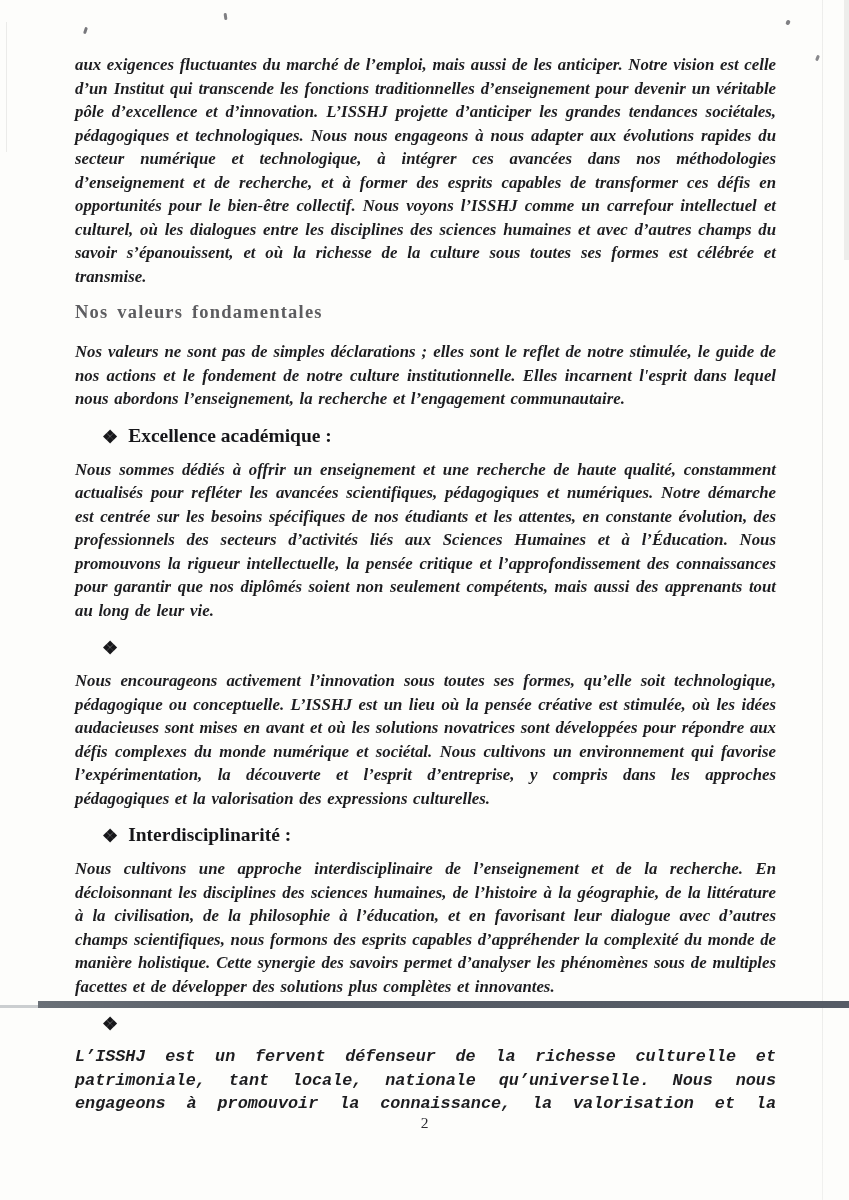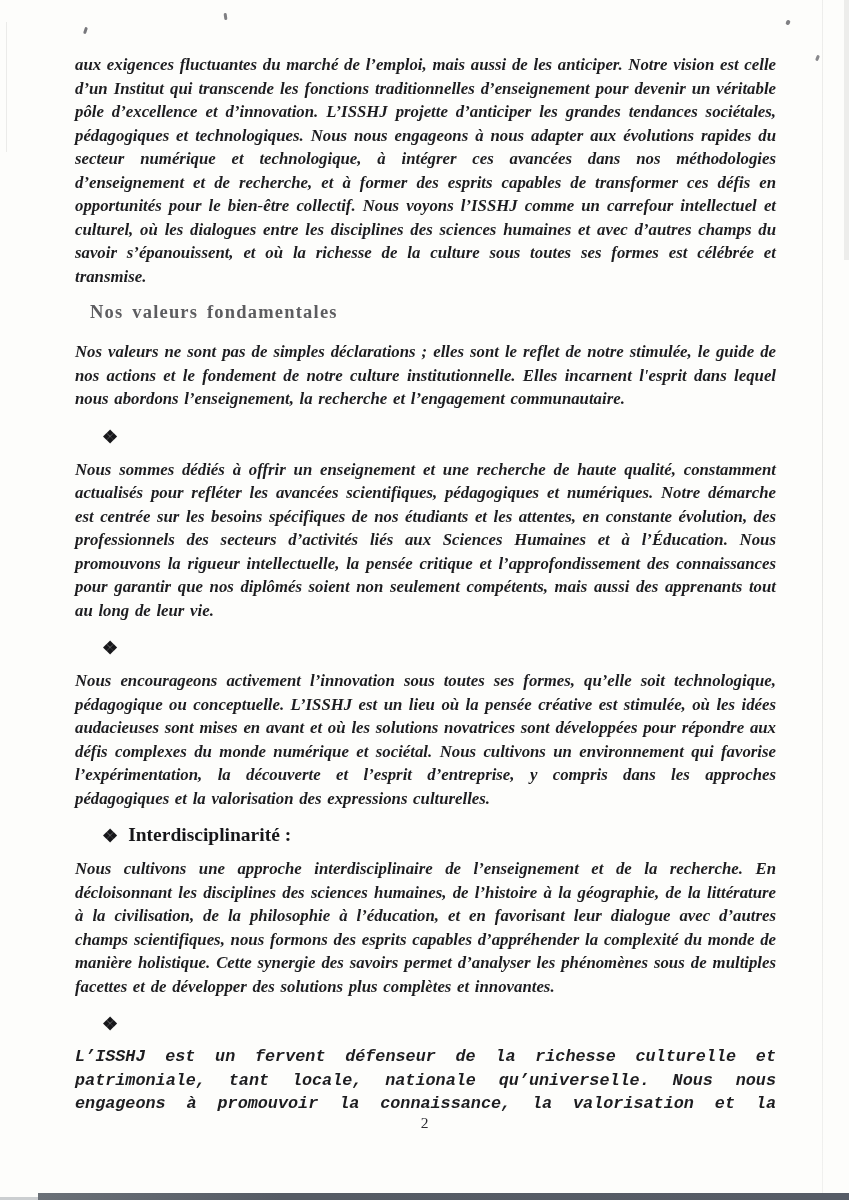--- a/index.html
+++ b/index.html
@@ -11,21 +11,21 @@
     height: 1200px;
     background: #fdfdfb;
     position: relative;
     overflow: hidden;
     font-family: "Liberation Serif", serif;
   }
   .page {
     position: absolute;
     top: 0; left: 0;
     width: 849px;
-    height: 1200px;
+    height: 1008px;
   }
   .content {
     position: absolute;
     top: 53px;
     left: 75px;
     width: 701px;
   }
   .body-par {
     font-size: 16.8px;
     line-height: 23.5px;
@@ -38,21 +38,21 @@
   }
   .body-par.justify-last {
     text-align-last: justify;
     font-family: Liberation Mono, monospace;
   }
   .section-heading {
     font-size: 18.5px;
     font-weight: bold;
     color: #5d5d60;
     letter-spacing: 1.2px;
-    margin: 14px 0 17px 15px;
+    margin: 14px 0 17px 0;
     word-spacing: 3px;
   }
   .value-heading {
     margin: 14px 0 11px 27px;
     font-size: 19.5px;
     font-weight: bold;
     color: #17171a;
     display: flex;
     align-items: baseline;
     gap: 10px;
@@ -132,20 +132,21 @@
   <div class="content">
 
     <p class="body-par">aux exigences fluctuantes du marché de l’emploi, mais aussi de les anticiper.  Notre vision est celle d’un Institut qui transcende les fonctions traditionnelles d’enseignement pour devenir un véritable pôle d’excellence et d’innovation. L’ISSHJ projette d’anticiper les grandes tendances sociétales, pédagogiques et technologiques. Nous nous engageons à nous adapter aux évolutions rapides du secteur numérique et technologique, à intégrer ces avancées dans nos méthodologies d’enseignement et de recherche, et à former des esprits capables de transformer ces défis en opportunités pour le bien-être collectif. Nous voyons l’ISSHJ comme un carrefour intellectuel et culturel, où les dialogues entre les disciplines des sciences humaines et avec d’autres champs du savoir s’épanouissent, et où la richesse de la culture sous toutes ses formes est célébrée et transmise.</p>
 
     <h2 class="section-heading">Nos valeurs fondamentales</h2>
 
     <p class="body-par">Nos valeurs ne sont pas de simples déclarations ; elles sont le reflet de notre stimulée, le guide de nos actions et le fondement de notre culture institutionnelle. Elles incarnent l'esprit dans lequel nous abordons l’enseignement, la recherche et l’engagement communautaire.</p>
 
     <div class="value-heading">
       <span class="bullet-glyph">❖</span>
+      <span>Excellence académique :</span>
     </div>
     <p class="body-par">Nous sommes dédiés à offrir un enseignement et une recherche de haute qualité, constamment actualisés pour refléter les avancées scientifiques, pédagogiques et numériques. Notre démarche est centrée sur les besoins spécifiques de nos étudiants et les attentes, en constante évolution, des professionnels des secteurs d’activités liés aux Sciences Humaines et à l’Éducation. Nous promouvons la rigueur intellectuelle, la pensée critique et l’approfondissement des connaissances pour garantir que nos diplômés soient non seulement compétents, mais aussi des apprenants tout au long de leur vie.</p>
 
     <div class="value-heading">
       <span class="bullet-glyph">❖</span>
     </div>
     <p class="body-par">Nous encourageons activement l’innovation sous toutes ses formes, qu’elle soit technologique, pédagogique ou conceptuelle. L’ISSHJ est un lieu où la pensée créative est stimulée, où les idées audacieuses sont mises en avant et où les solutions novatrices sont développées pour répondre aux défis complexes du monde numérique et sociétal. Nous cultivons un environnement qui favorise l’expérimentation, la découverte et l’esprit d’entreprise, y compris dans les approches pédagogiques et la valorisation des expressions culturelles.</p>
 
     <div class="value-heading">
       <span class="bullet-glyph">❖</span>

